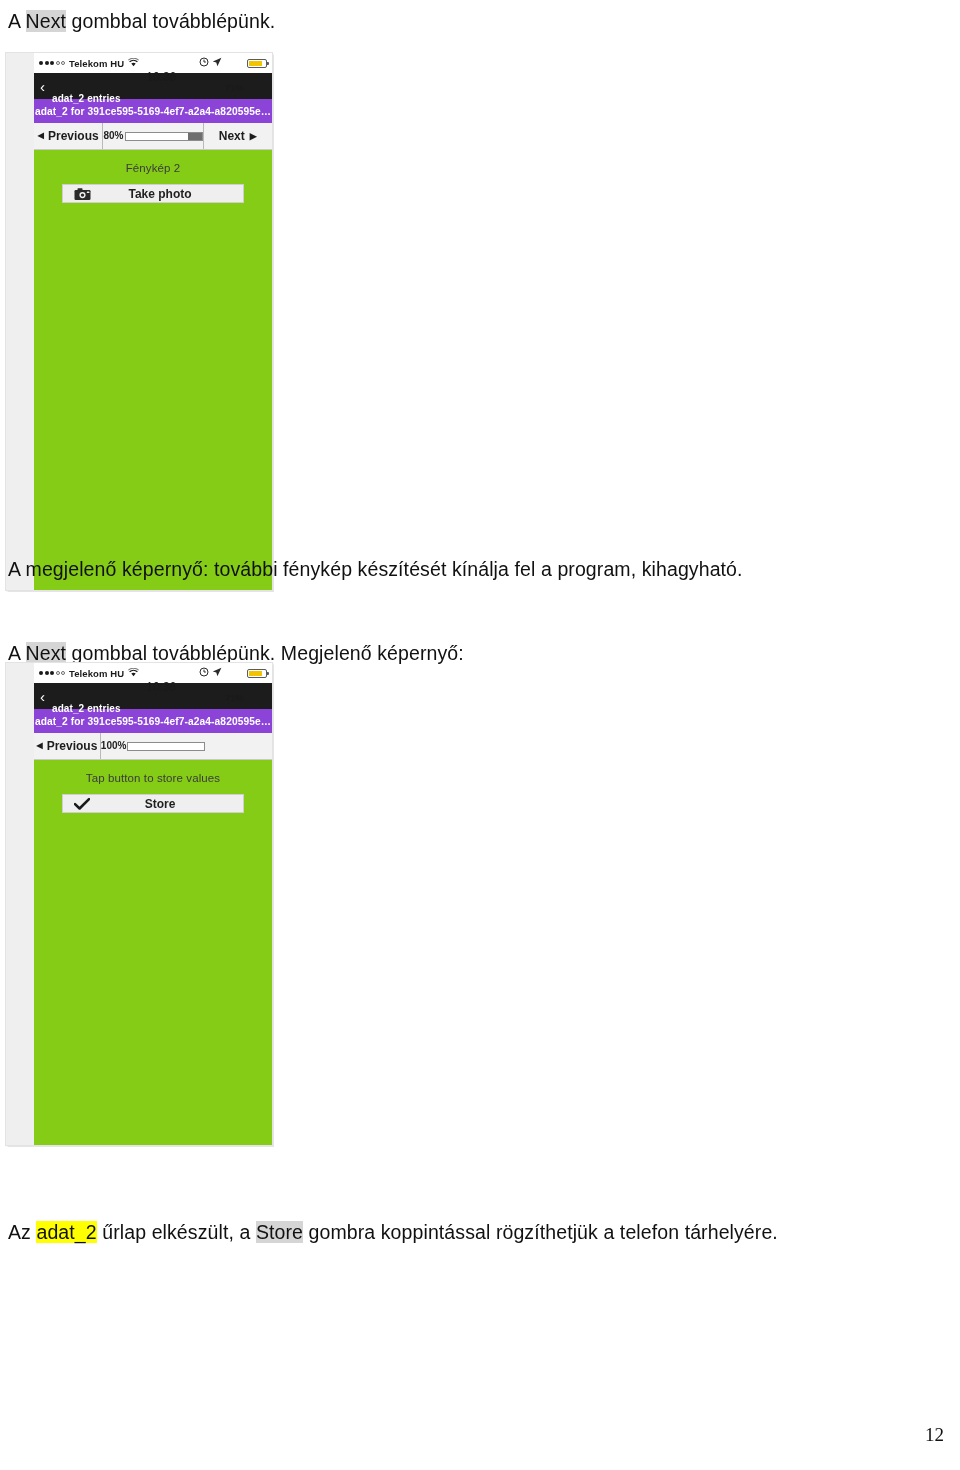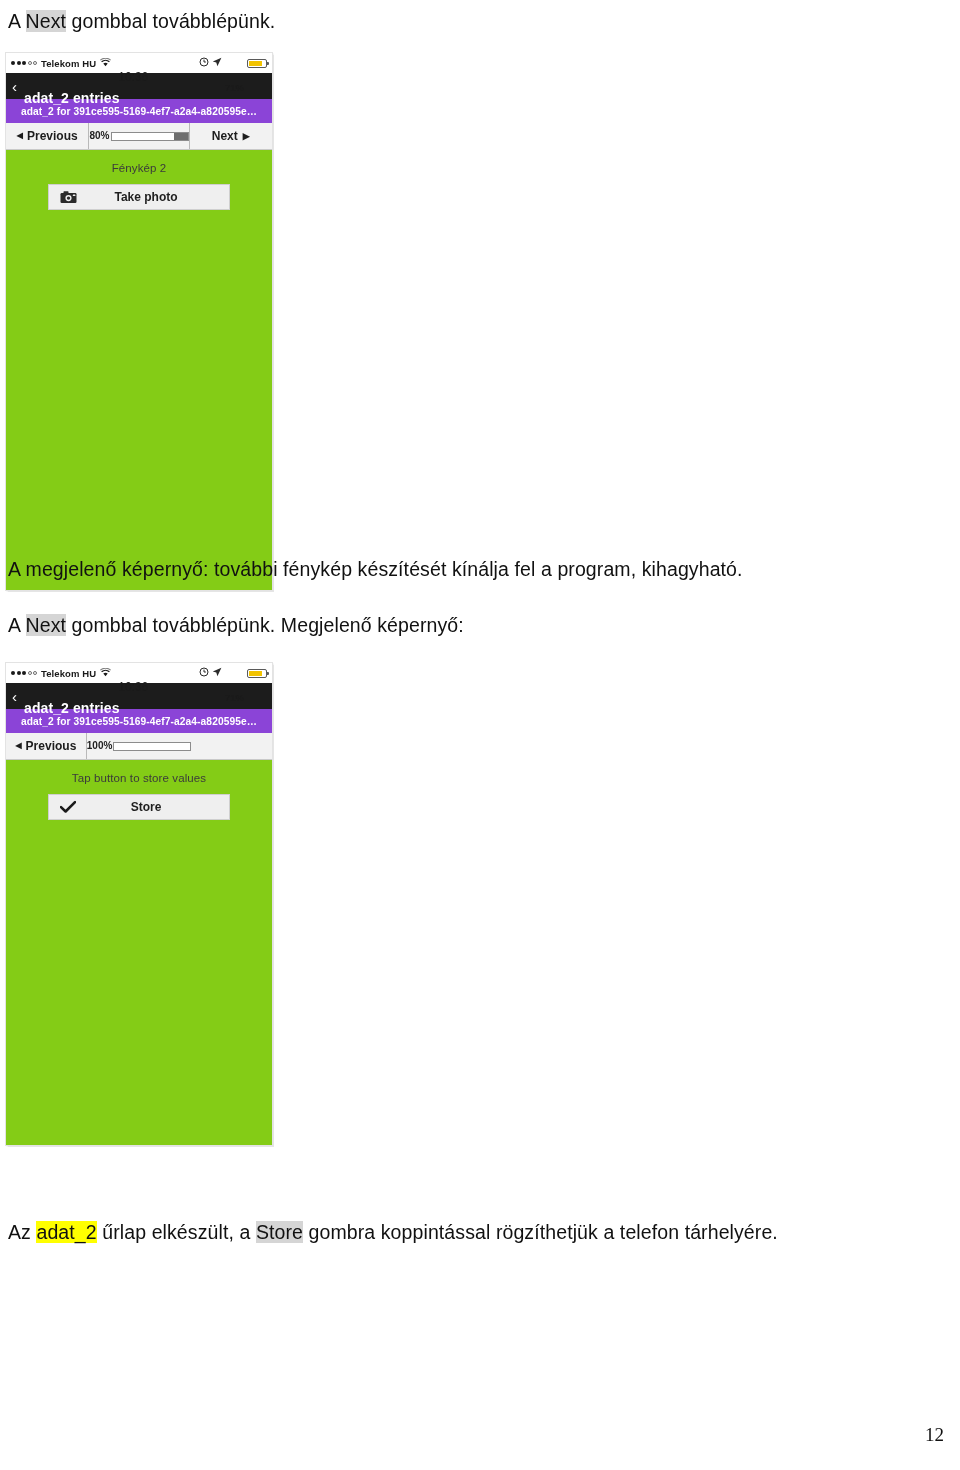--- a/index.html
+++ b/index.html
@@ -31,20 +31,21 @@
 
   
   .shot {
     position: absolute;
     left: 5px;
     width: 268px;
     background: #efefef;
     border: 1px solid #e3e3e3;
     box-shadow: 0.5px 0.5px 1px rgba(0,0,0,.10);
     overflow: hidden;
+    padding-left: 28px;
   }
 
   
   .statusbar {
     height: 20px;
     background: #ffffff;
     display: flex;
     align-items: center;
     padding: 0 5px;
     font-size: 9.5px;
@@ -82,21 +83,21 @@
     background: #1c1c1c;
     display: flex;
     align-items: center;
     padding: 0 6px;
     color: #ffffff;
   }
   .back-chevron {
     font-size: 15px; line-height: 1; margin-right: 7px; font-weight: 300;
     color: #ffffff;
   }
-  .nav-title { font-size: 14px; font-weight: bold; letter-spacing: .1px; margin-top: 24px; }
+  .nav-title { font-size: 10px; font-weight: bold; letter-spacing: .1px; margin-top: 24px; }
 
   
   .banner {
     background: #8b44d7;
     height: 24px;
     display: flex;
     align-items: center;
     justify-content: center;
     color: #ffffff;
     font-size: 10.2px;
@@ -143,21 +144,21 @@
     text-align: center;
   }
   .field-label {
     font-size: 11.5px;
     color: #3b3b3b;
     margin-bottom: 9px;
     letter-spacing: .1px;
   }
   .action-btn {
     width: 182px;
-    height: 26px;
+    height: 19px;
     margin: 10px auto;
     background: #efefef;
     border: 1px solid #cfcfcf;
     display: flex;
     align-items: center;
     position: relative;
   }
   .action-btn .ic {
     position: absolute; left: 11px; top: 50%; transform: translateY(-50%);
     display: flex; align-items: center;
@@ -263,21 +264,21 @@
             <rect x="12.8" y="4" width="2.6" height="1.6" rx="0.4" fill="#efefef"></rect>
           </svg>
         </span>
         <span class="lbl">Take photo</span>
       </div>
     </div>
   </div>
 
   <div class="doc-para" style="top:556px;">A megjelenő képernyő: további fénykép készítését kínálja fel a program, kihagyható.</div>
 
-  <div class="doc-para" style="top:612px;">
+  <div class="doc-para" style="top:640px;">
     <span>A </span><span class="hl-gray">Next</span><span> gombbal továbblépünk. Megjelenő képernyő:</span>
   </div>
 
   <div class="shot" style="top:662px;">
 
     <div class="statusbar">
       <span class="dots">
         <span class="dot"></span>
           <span class="dot"></span>
           <span class="dot"></span>

